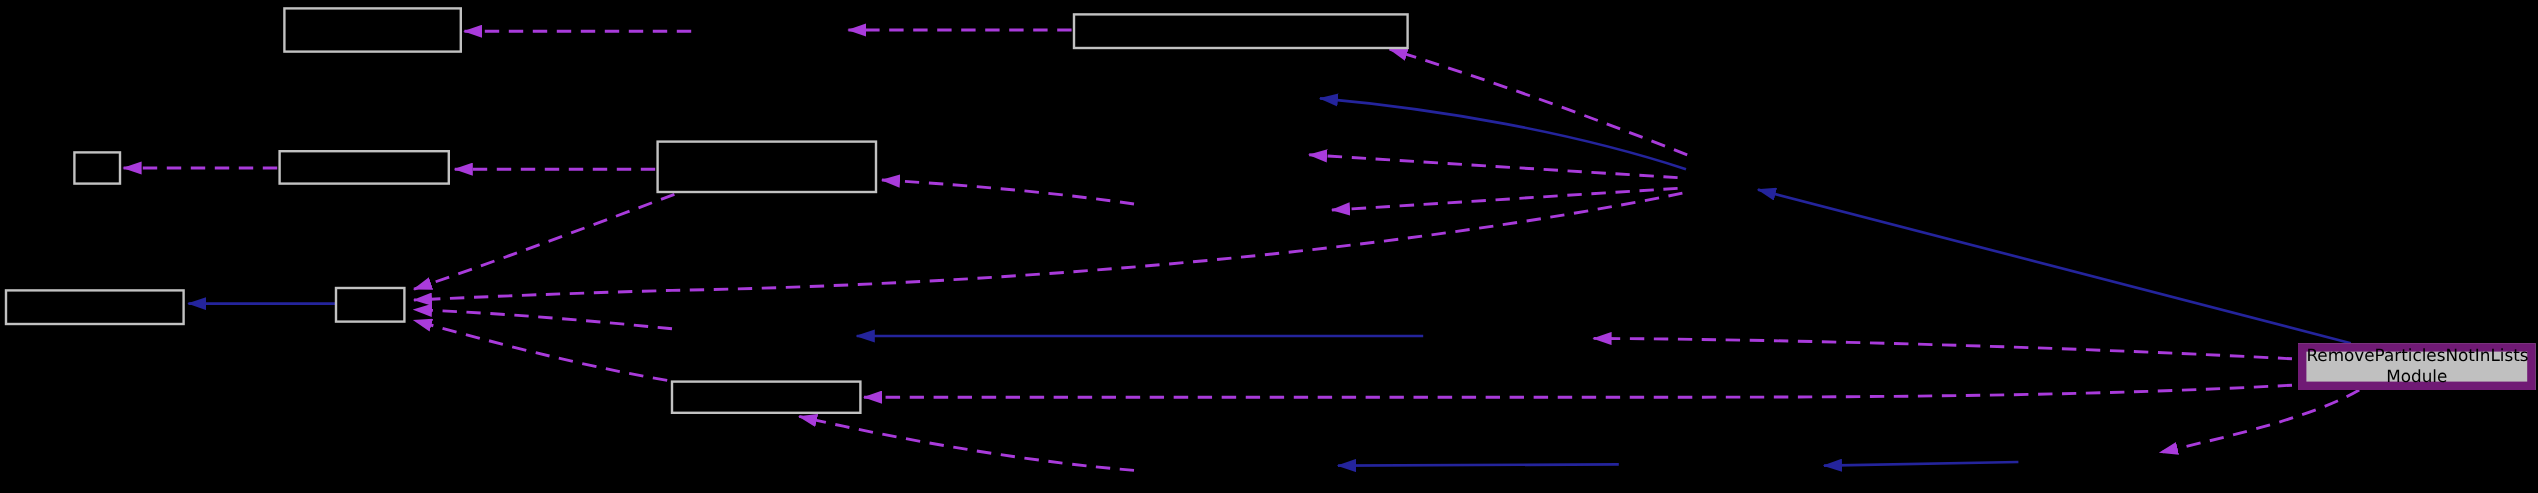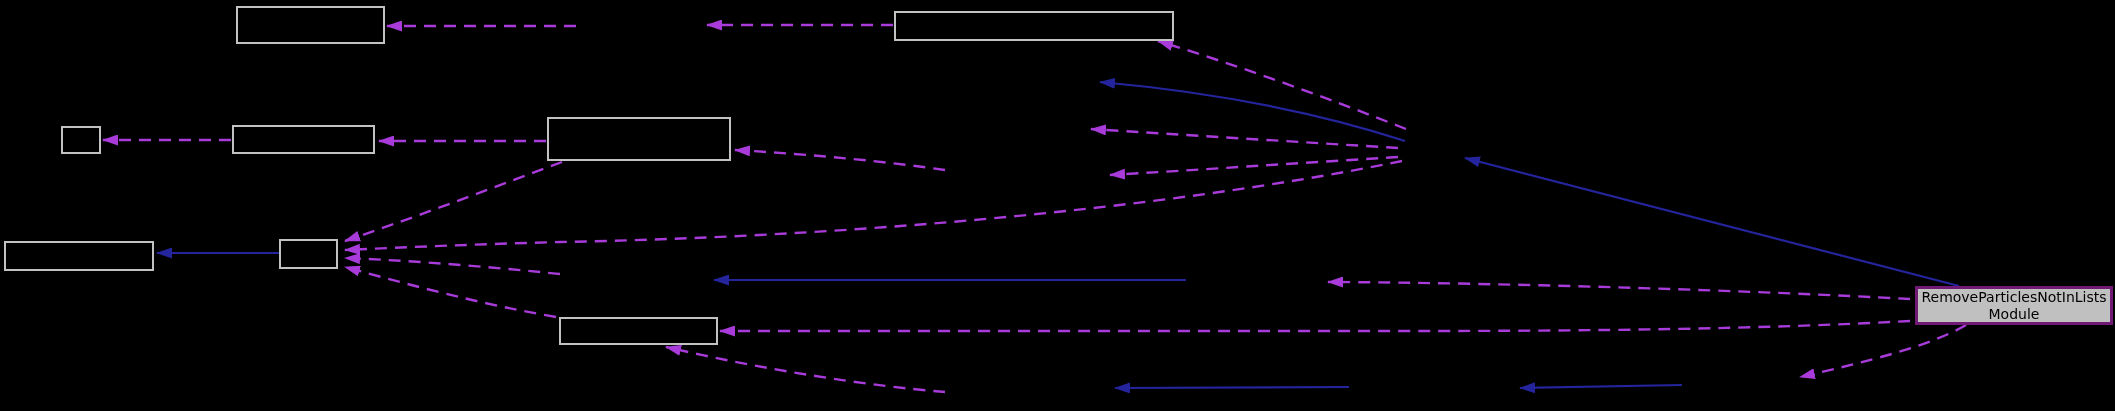--- a/index.html
+++ b/index.html
@@ -3,21 +3,21 @@
 <meta charset="utf-8">
 <style>
   html,body{margin:0;padding:0;background:#000;}
   #stage{position:relative;width:2115px;height:411px;background:#000;overflow:hidden;
          font-family:"DejaVu Sans","Liberation Sans",sans-serif;}
   #graph-svg{position:absolute;left:0;top:0;}
   .node-rect{fill:#000;stroke:#C2C2C2;stroke-width:2;}
   .edge-dashed{fill:none;stroke:#A93BDB;stroke-width:2.4;stroke-dasharray:12 8;}
   .edge-solid{fill:none;stroke:#24249C;stroke-width:2.2;}
   #module-node{position:absolute;left:1915px;top:286px;width:198px;height:39px;
-    background:#C0C0C0;border:3px solid #701a75;box-sizing:border-box;
+    background:#C0C0C0;border:7px solid #701a75;box-sizing:border-box;
     color:#000;font-size:14px;line-height:17px;text-align:center;
     display:flex;flex-direction:column;justify-content:center;cursor:pointer;}
   #module-node span{display:block;white-space:nowrap;}
 </style>
 </head>
 <body>
 
 <div id="stage">
 
   <svg id="graph-svg" width="2115" height="411" viewBox="0 0 2115 411">

